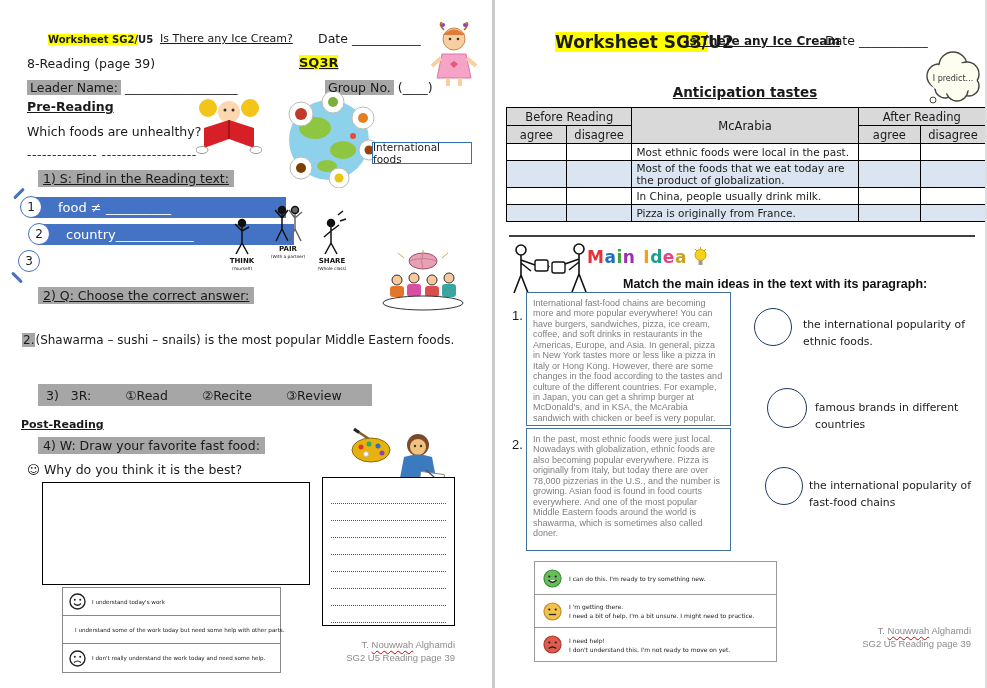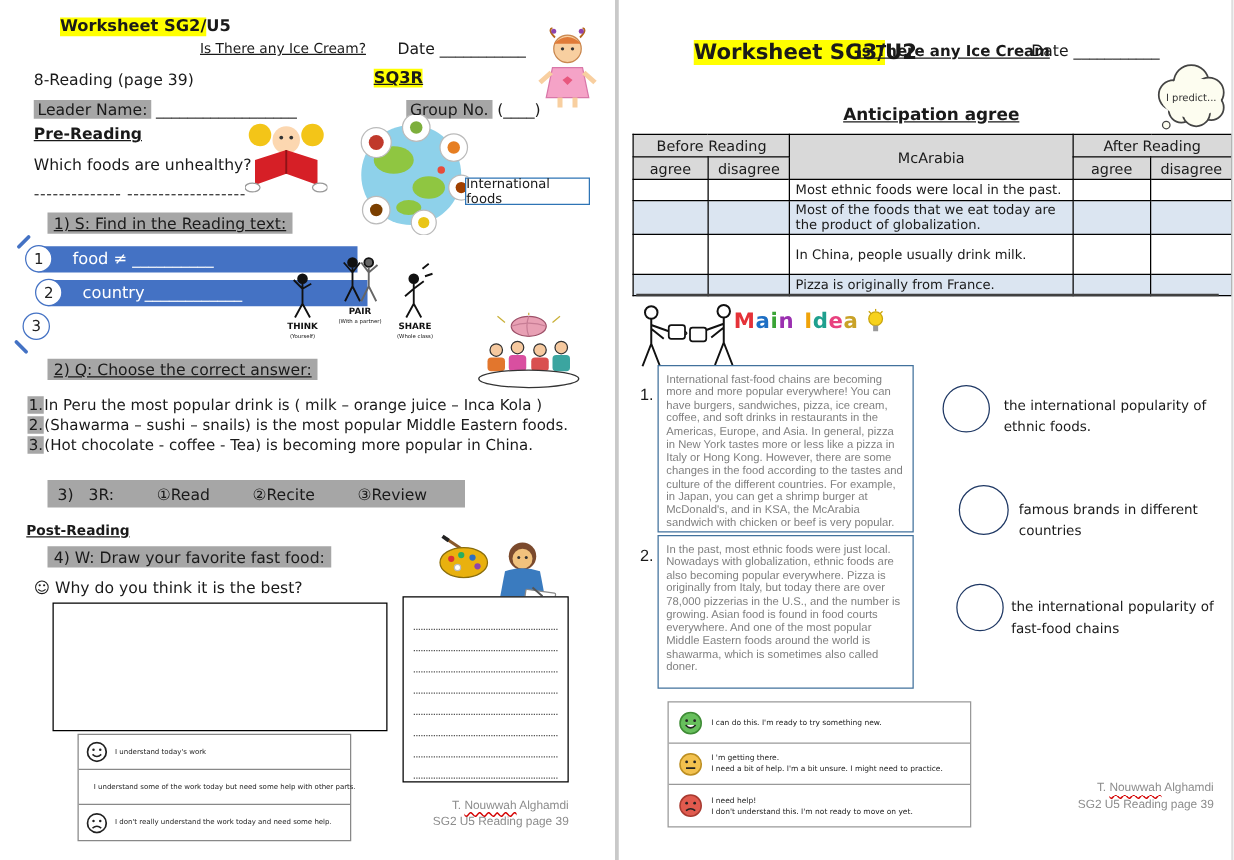--- a/index.html
+++ b/index.html
@@ -8,21 +8,21 @@
   .abs{position:absolute}
   .hy{background:#ffff00}
   .hg{background:#a6a6a6;padding:0 3px}
   .page{position:absolute;top:0;height:688px}
   #page-left{left:0;width:492px}
   #page-right{left:495px;width:492px}
   .gutter{position:absolute;left:492px;top:0;width:3px;height:688px;background:#c9c9c9}
   .edge-right{position:absolute;right:0;top:0;width:2px;height:688px;background:#dedede}
 
   
-  #l-ws{left:48px;top:14px;font-size:13px;font-weight:bold}
+  #l-ws{left:48px;top:34px;font-size:10px;font-weight:bold}
   #l-title{left:160px;top:32px;font-size:11px;font-weight:normal;text-decoration:underline}
   #l-date{left:318px;top:31px;font-size:12.5px}
   #l-reading{left:27px;top:56px;font-size:12.5px}
   #l-sq3r{left:299px;top:55px;font-size:13px;font-weight:bold;text-decoration:underline}
   #l-leader{left:27px;top:80px;font-size:12.5px}
   #l-group{left:325px;top:80px;font-size:12.5px}
   #l-prereading{left:27px;top:99px;font-size:12.5px;font-weight:bold;text-decoration:underline}
   #l-question{left:27px;top:124px;font-size:12.5px}
   #l-dashes{left:27px;top:147px;font-size:12.5px;letter-spacing:.5px;color:#333}
   #l-girl-reading{left:196px;top:94px}
@@ -217,28 +217,22 @@
         <rect x="10" y="36" width="14" height="11" rx="3" fill="#e2762d"></rect>
       <circle cx="34" cy="28" r="5" fill="#f6c99f" stroke="#333"></circle>
         <rect x="27" y="34" width="14" height="13" rx="3" fill="#d94fa0"></rect>
       <circle cx="52" cy="30" r="5" fill="#f6c99f" stroke="#333"></circle>
         <rect x="45" y="36" width="14" height="11" rx="3" fill="#d94f4f"></rect>
       <circle cx="69" cy="28" r="5" fill="#f6c99f" stroke="#333"></circle>
         <rect x="62" y="34" width="14" height="13" rx="3" fill="#3ba5a0"></rect>
       <ellipse cx="43" cy="53" rx="40" ry="7" fill="#fff" stroke="#333"></ellipse>
     </svg>
 
-    <div class="abs qitem" id="l-q1">
-      <span class="qnum">1.</span><span>In Peru the most popular drink is ( milk – orange juice – Inca Kola )</span>
-    </div>
     <div class="abs qitem" id="l-q2">
       <span class="qnum">2.</span><span>(Shawarma – sushi – snails) is the most popular Middle Eastern foods.</span>
-    </div>
-    <div class="abs qitem" id="l-q3">
-      <span class="qnum">3.</span><span>(Hot chocolate - coffee - Tea) is becoming more popular in China.</span>
     </div>
 
     <div class="abs" id="l-rbar">
       <span>3)</span>
       <span>3R:</span>
       <span>①Read</span>
       <span>②Recite</span>
       <span>③Review</span>
     </div>
 
@@ -353,21 +347,21 @@
           <circle cx="48" cy="26" r="12"></circle>
         <circle cx="50" cy="38" r="10"></circle>
           <circle cx="26" cy="40" r="10"></circle>
           <circle cx="38" cy="42" r="11"></circle>
       </g>
       <ellipse cx="34" cy="30" rx="24" ry="16" fill="#fdfdf0"></ellipse>
       <circle cx="14" cy="52" r="3" fill="#fdfdf0" stroke="#444"></circle>
       <text x="34" y="33" text-anchor="middle" font-size="8" fill="#333">I predict...</text>
     </svg>
 
-    <div class="abs" id="r-ag-heading">Anticipation agree</div>
+    <div class="abs" id="r-ag-heading">Anticipation tastes</div>
 
     <table id="r-table">
       <colgroup>
           <col style="width:57px">
           <col style="width:66px">
           <col style="width:229px">
           <col style="width:63px">
           <col style="width:65px">
         </colgroup>
       <thead>
@@ -391,21 +385,21 @@
           <td class="ans"></td>
             <td class="ans"></td>
         </tr>
         <tr class="alt" style="height:18px">
           <td class="ans"></td>
             <td class="ans"></td>
           <td class="statement">Most of the foods that we eat today are the product of globalization.</td>
           <td class="ans"></td>
             <td class="ans"></td>
         </tr>
-        <tr style="height:32px">
+        <tr style="height:17px">
           <td class="ans"></td>
             <td class="ans"></td>
           <td class="statement">In China, people usually drink milk.</td>
           <td class="ans"></td>
             <td class="ans"></td>
         </tr>
         <tr class="alt" style="height:17px">
           <td class="ans"></td>
             <td class="ans"></td>
           <td class="statement">Pizza is originally from France.</td>
@@ -440,20 +434,21 @@
       <span style="color: rgb(201, 162, 39);">a</span>
       <svg id="r-bulb" width="15" height="20">
         <line x1="2" y1="2" x2="4" y2="4" stroke="#caa50a"></line>
           <line x1="13" y1="2" x2="11" y2="4" stroke="#caa50a"></line>
           <line x1="7.5" y1="0" x2="7.5" y2="2" stroke="#caa50a"></line>
         <circle cx="7.5" cy="8" r="5.5" fill="#f7d21c" stroke="#caa50a"></circle>
         <rect x="5.5" y="13.5" width="4" height="4.5" fill="#9a9a9a"></rect>
       </svg>
     </div>
 
+    <div class="abs" id="r-instruction">Match the main ideas in the text with its paragraph:</div>
 
     <div class="pnum" id="r-p1-num">1.</div>
     <div class="parabox" id="r-p1-box">International fast-food chains are becoming more and more popular everywhere! You can have burgers, sandwiches, pizza, ice cream, coffee, and soft drinks in restaurants in the Americas, Europe, and Asia. In general, pizza in New York tastes more or less like a pizza in Italy or Hong Kong. However, there are some changes in the food according to the tastes and culture of the different countries. For example, in Japan, you can get a shrimp burger at McDonald's, and in KSA, the McArabia sandwich with chicken or beef is very popular.</div>
 
     <div class="pnum" id="r-p2-num">2.</div>
     <div class="parabox" id="r-p2-box">In the past, most ethnic foods were just local. Nowadays with globalization, ethnic foods are also becoming popular everywhere. Pizza is originally from Italy, but today there are over 78,000 pizzerias in the U.S., and the number is growing. Asian food is found in food courts everywhere. And one of the most popular Middle Eastern foods around the world is shawarma, which is sometimes also called doner.</div>
 
     <div class="optcircle" id="r-c1"></div>
     <div class="optlabel" id="r-opt1">the international popularity of ethnic foods.</div>
     <div class="optcircle" id="r-c2"></div>

